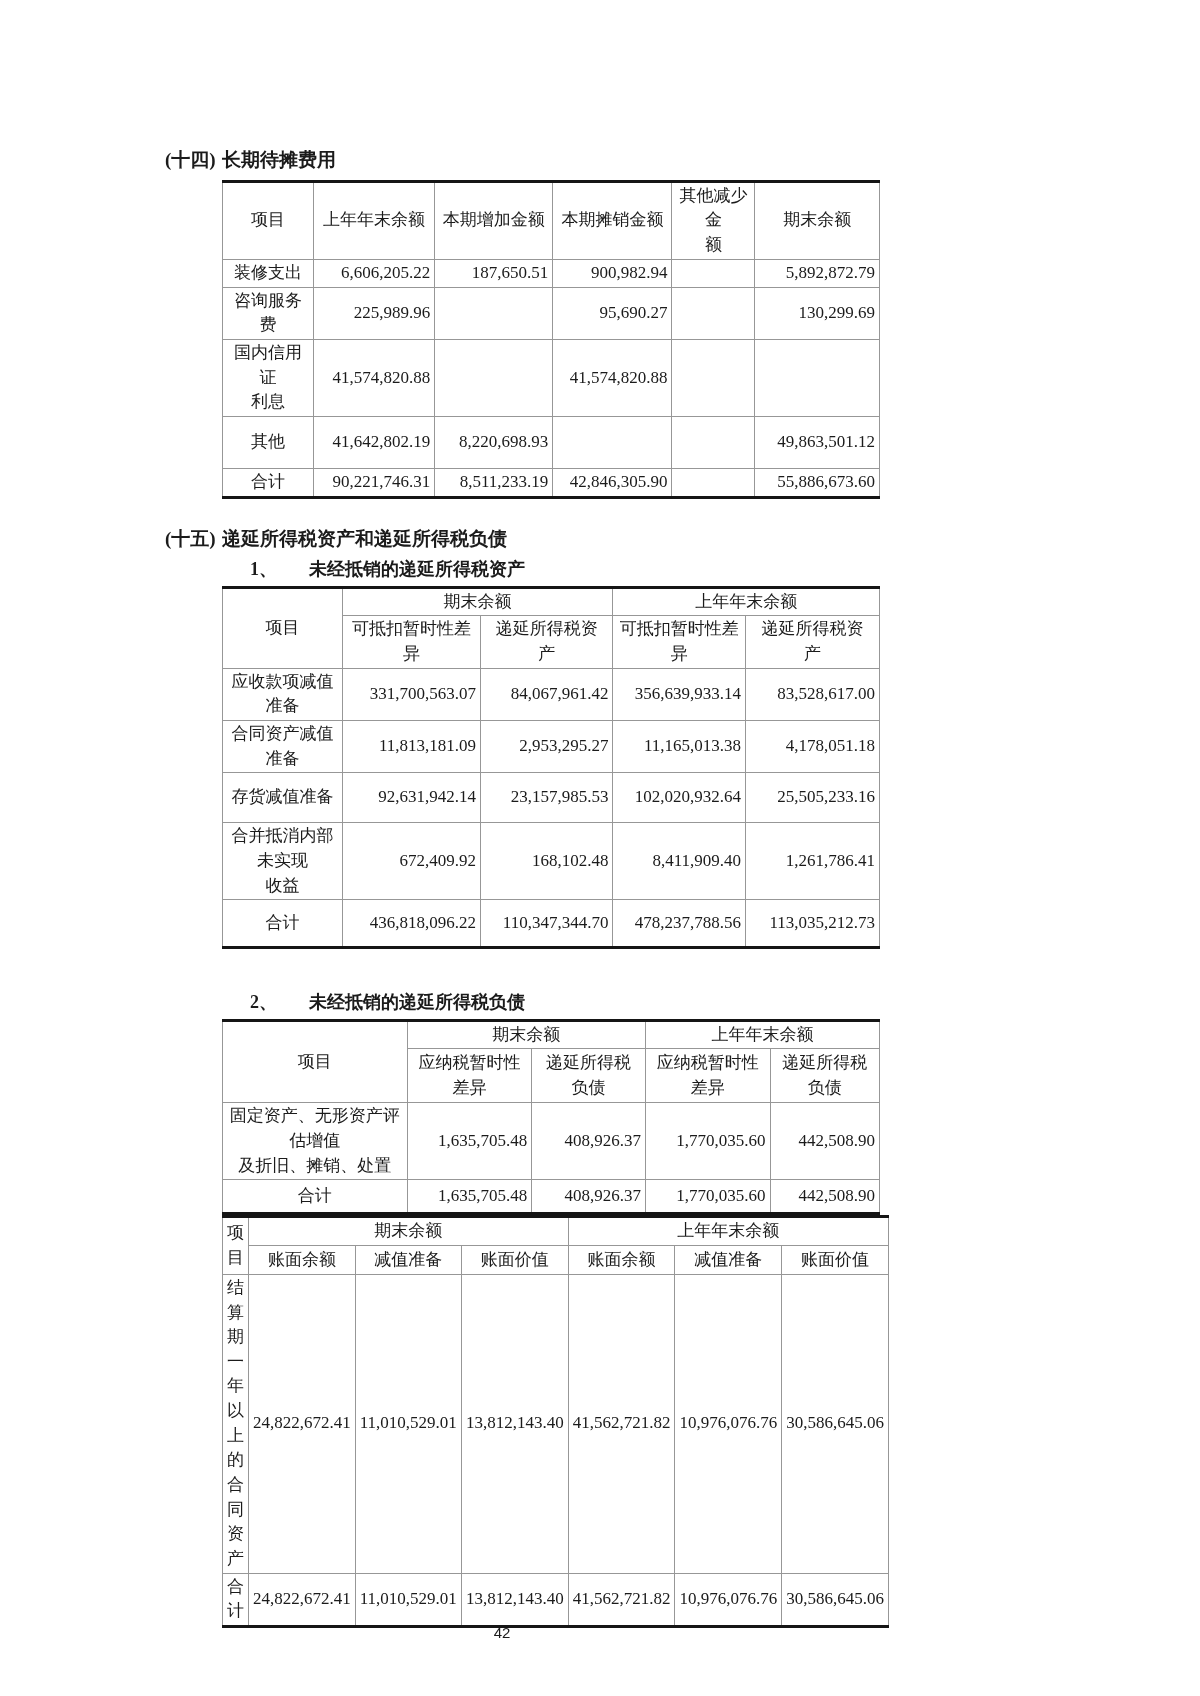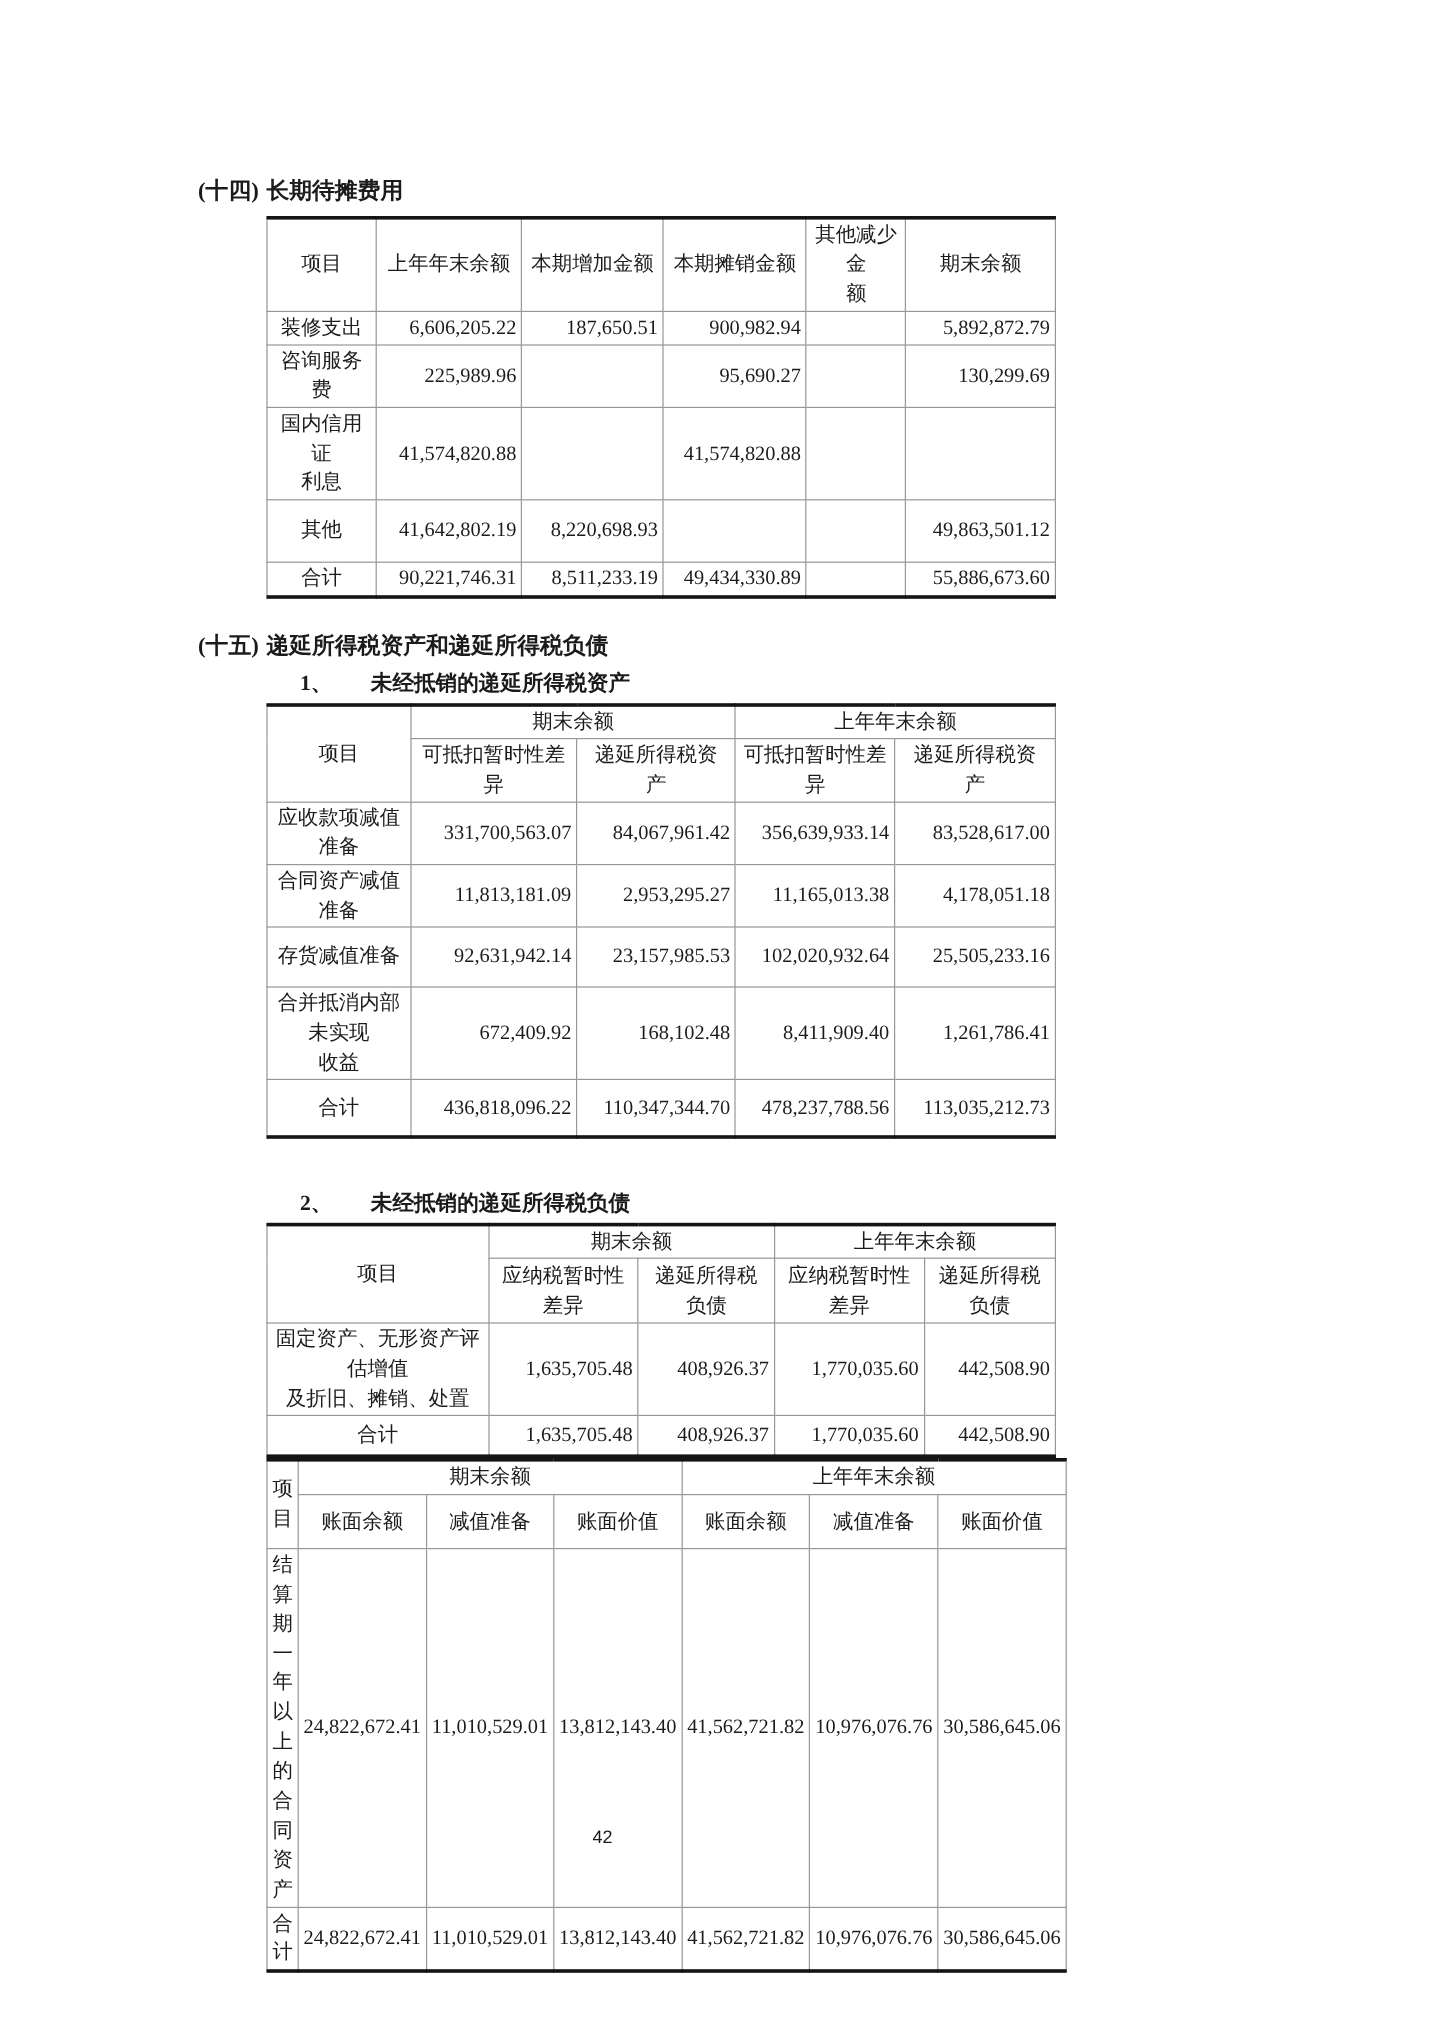--- a/index.html
+++ b/index.html
@@ -63,30 +63,30 @@
   #t2 tbody tr:nth-child(3) { height:50px; }
   #t2 tbody tr:nth-child(4) { height:56px; }
   #t2 tbody tr:nth-child(5) { height:48px; }
 
   #t3 thead tr.group-row { height:26px; }
   #t3 thead tr.sub-row { height:54px;padding-left:24px; }
   #t3 tbody tr:nth-child(1) { height:58px; }
   #t3 tbody tr:nth-child(2) { height:34px; }
 
   #t4 thead tr.group-row { height:26px; }
-  #t4 thead tr.sub-row { height:45px; }
+  #t4 thead tr.sub-row { height:29px; }
   #t4 tbody tr:nth-child(1) { height:72px; }
   #t4 tbody tr:nth-child(2) { height:44px; }
 
   .gap-s15 { margin-top:28px; }
   .gap-sub2 { margin-top:42px; }
   .gap-s16 { margin-top:38px; }
 
   .page-number {
-    position:absolute; top:1523px; left:0; width:1004px;
+    position:absolute; top:1624px; left:0; width:1004px;
     text-align:center;
     font-family:"Liberation Sans","DejaVu Sans",sans-serif;
     font-size:15px; color:#1b1b1b;
   }
 </style>
 </head>
 <body>
 
 <div class="content">
 
@@ -146,21 +146,21 @@
             <td class="num">41,642,802.19</td>
             <td class="num">8,220,698.93</td>
             <td class="num"></td>
             <td class="num"></td>
             <td class="num">49,863,501.12</td>
           </tr>
           <tr class="total">
             <td class="item">合计</td>
             <td class="num">90,221,746.31</td>
             <td class="num">8,511,233.19</td>
-            <td class="num">49,434,330.89</td>
+            <td class="num">42,846,305.90</td>
             <td class="num"></td>
             <td class="num">55,886,673.60</td>
           </tr>
         </tbody>
     </table>
   </div>
 
   <div>
     <div class="sec-h gap-s15">
       <span class="lbl">(十五)</span>

